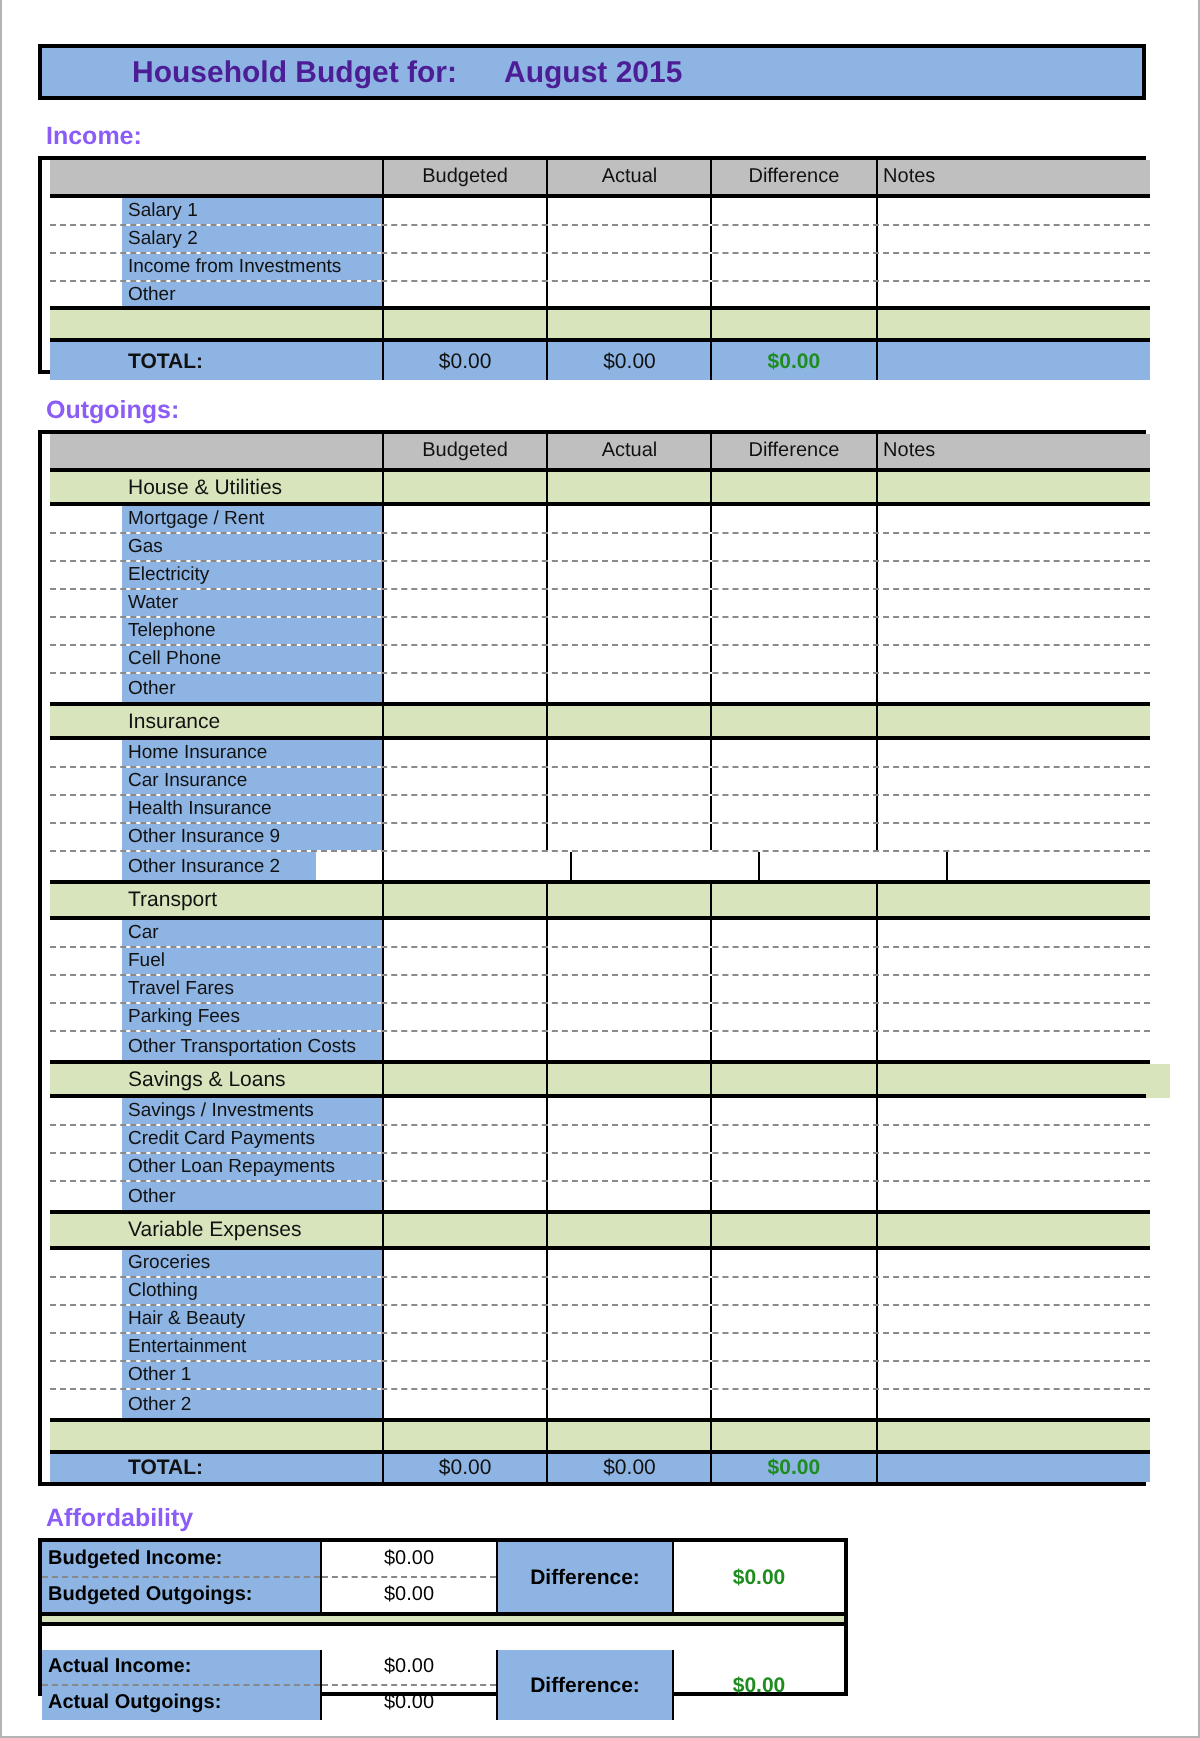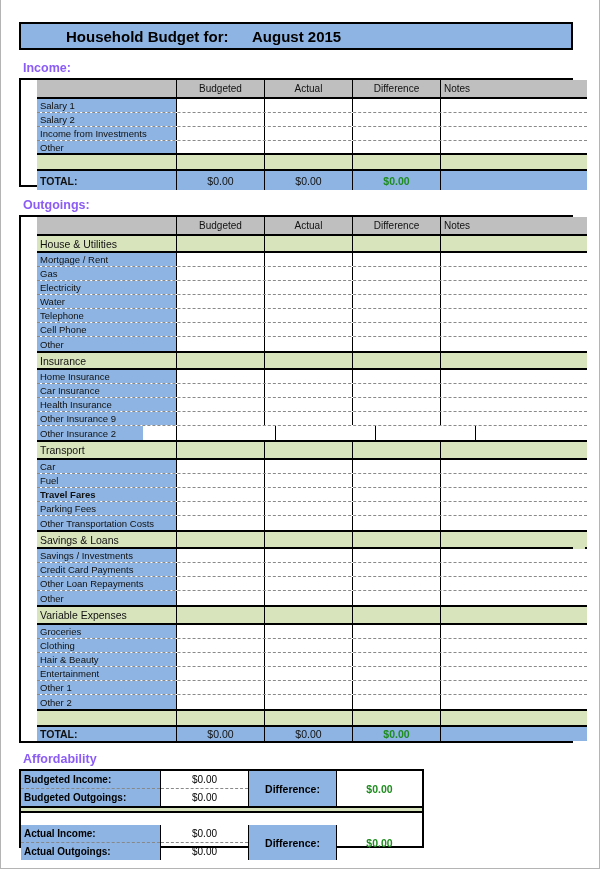--- a/index.html
+++ b/index.html
@@ -1,24 +1,24 @@
 <!DOCTYPE html>
 <html><head>
 <meta charset="utf-8">
 <style>
   * { box-sizing: border-box; margin: 0; padding: 0; }
   html, body { width: 600px; height: 869px; background: #ffffff; overflow: hidden; }
   body { font-family: "Liberation Sans", sans-serif; position: relative; }
   .frame { position: absolute; left: 0; top: 0; width: 600px; height: 869px; border: 1px solid #b4b4b4; border-top: none; }
-  .title-bar { position: absolute; left: 19px; top: 22px; width: 554px; height: 28px; background: #8db4e2; border: 2px solid #000; font-weight: bold; font-size: 15px; color: #000000; }
+  .title-bar { position: absolute; left: 19px; top: 22px; width: 554px; height: 28px; background: #8db4e2; border: 2px solid #000; font-weight: bold; font-size: 15px; color: #4c1d95; }
   .title-bar .t1 { position: absolute; left: 45px; top: 4px; }
   .title-bar .t2 { position: absolute; left: 231px; top: 4px; }
   .section-label { position: absolute; left: 23px; font-size: 12.5px; font-weight: bold; color: #8b5cf6; }
   .tbl { position: absolute; left: 19px; width: 554px; border: 2px solid #000; }
-  .row { position: absolute; left: 16px; width: 550px; display: flex; }
+  .row { position: absolute; left: 4px; width: 550px; display: flex; padding-left: 36px; }
   .cell { position: relative; height: 100%; font-size: 9.5px; color: #111; display: flex; align-items: center; overflow: hidden; white-space: nowrap; }
   .c0 { width: 139px; padding-left: 3px; }
   .c1 { width: 88px; justify-content: center; border-left: 1px solid #000; }
   .c2 { width: 88px; justify-content: center; border-left: 1px solid #000; }
   .c3 { width: 88px; justify-content: center; border-left: 1px solid #000; }
   .c4 { width: 147px; padding-left: 3px; border-left: 1px solid #000; }
   .hdr { background: #bfbfbf; border-bottom: 2px solid #000; }
   .hdr .cell { font-size: 10px; font-weight: normal; }
   .grp { background: #d8e4bc; border-bottom: 2px solid #000; }
   .grp .c0 { font-size: 10.5px; }
@@ -230,21 +230,21 @@
       <div class="cell c3"></div>
       <div class="cell c4"></div>
     </div>
     <div class="row item dash" style="top: 257px; height: 14px;">
       <div class="cell c0">Fuel</div>
       <div class="cell c1"></div>
       <div class="cell c2"></div>
       <div class="cell c3"></div>
       <div class="cell c4"></div>
     </div>
-    <div class="row item dash" style="top: 271px; height: 14px; font-weight: bold;">
+    <div class="row item dash" style="top: 271px; height: 14px;">
       <div class="cell c0">Travel Fares</div>
       <div class="cell c1"></div>
       <div class="cell c2"></div>
       <div class="cell c3"></div>
       <div class="cell c4"></div>
     </div>
     <div class="row item dash" style="top: 285px; height: 14px;">
       <div class="cell c0">Parking Fees</div>
       <div class="cell c1"></div>
       <div class="cell c2"></div>

